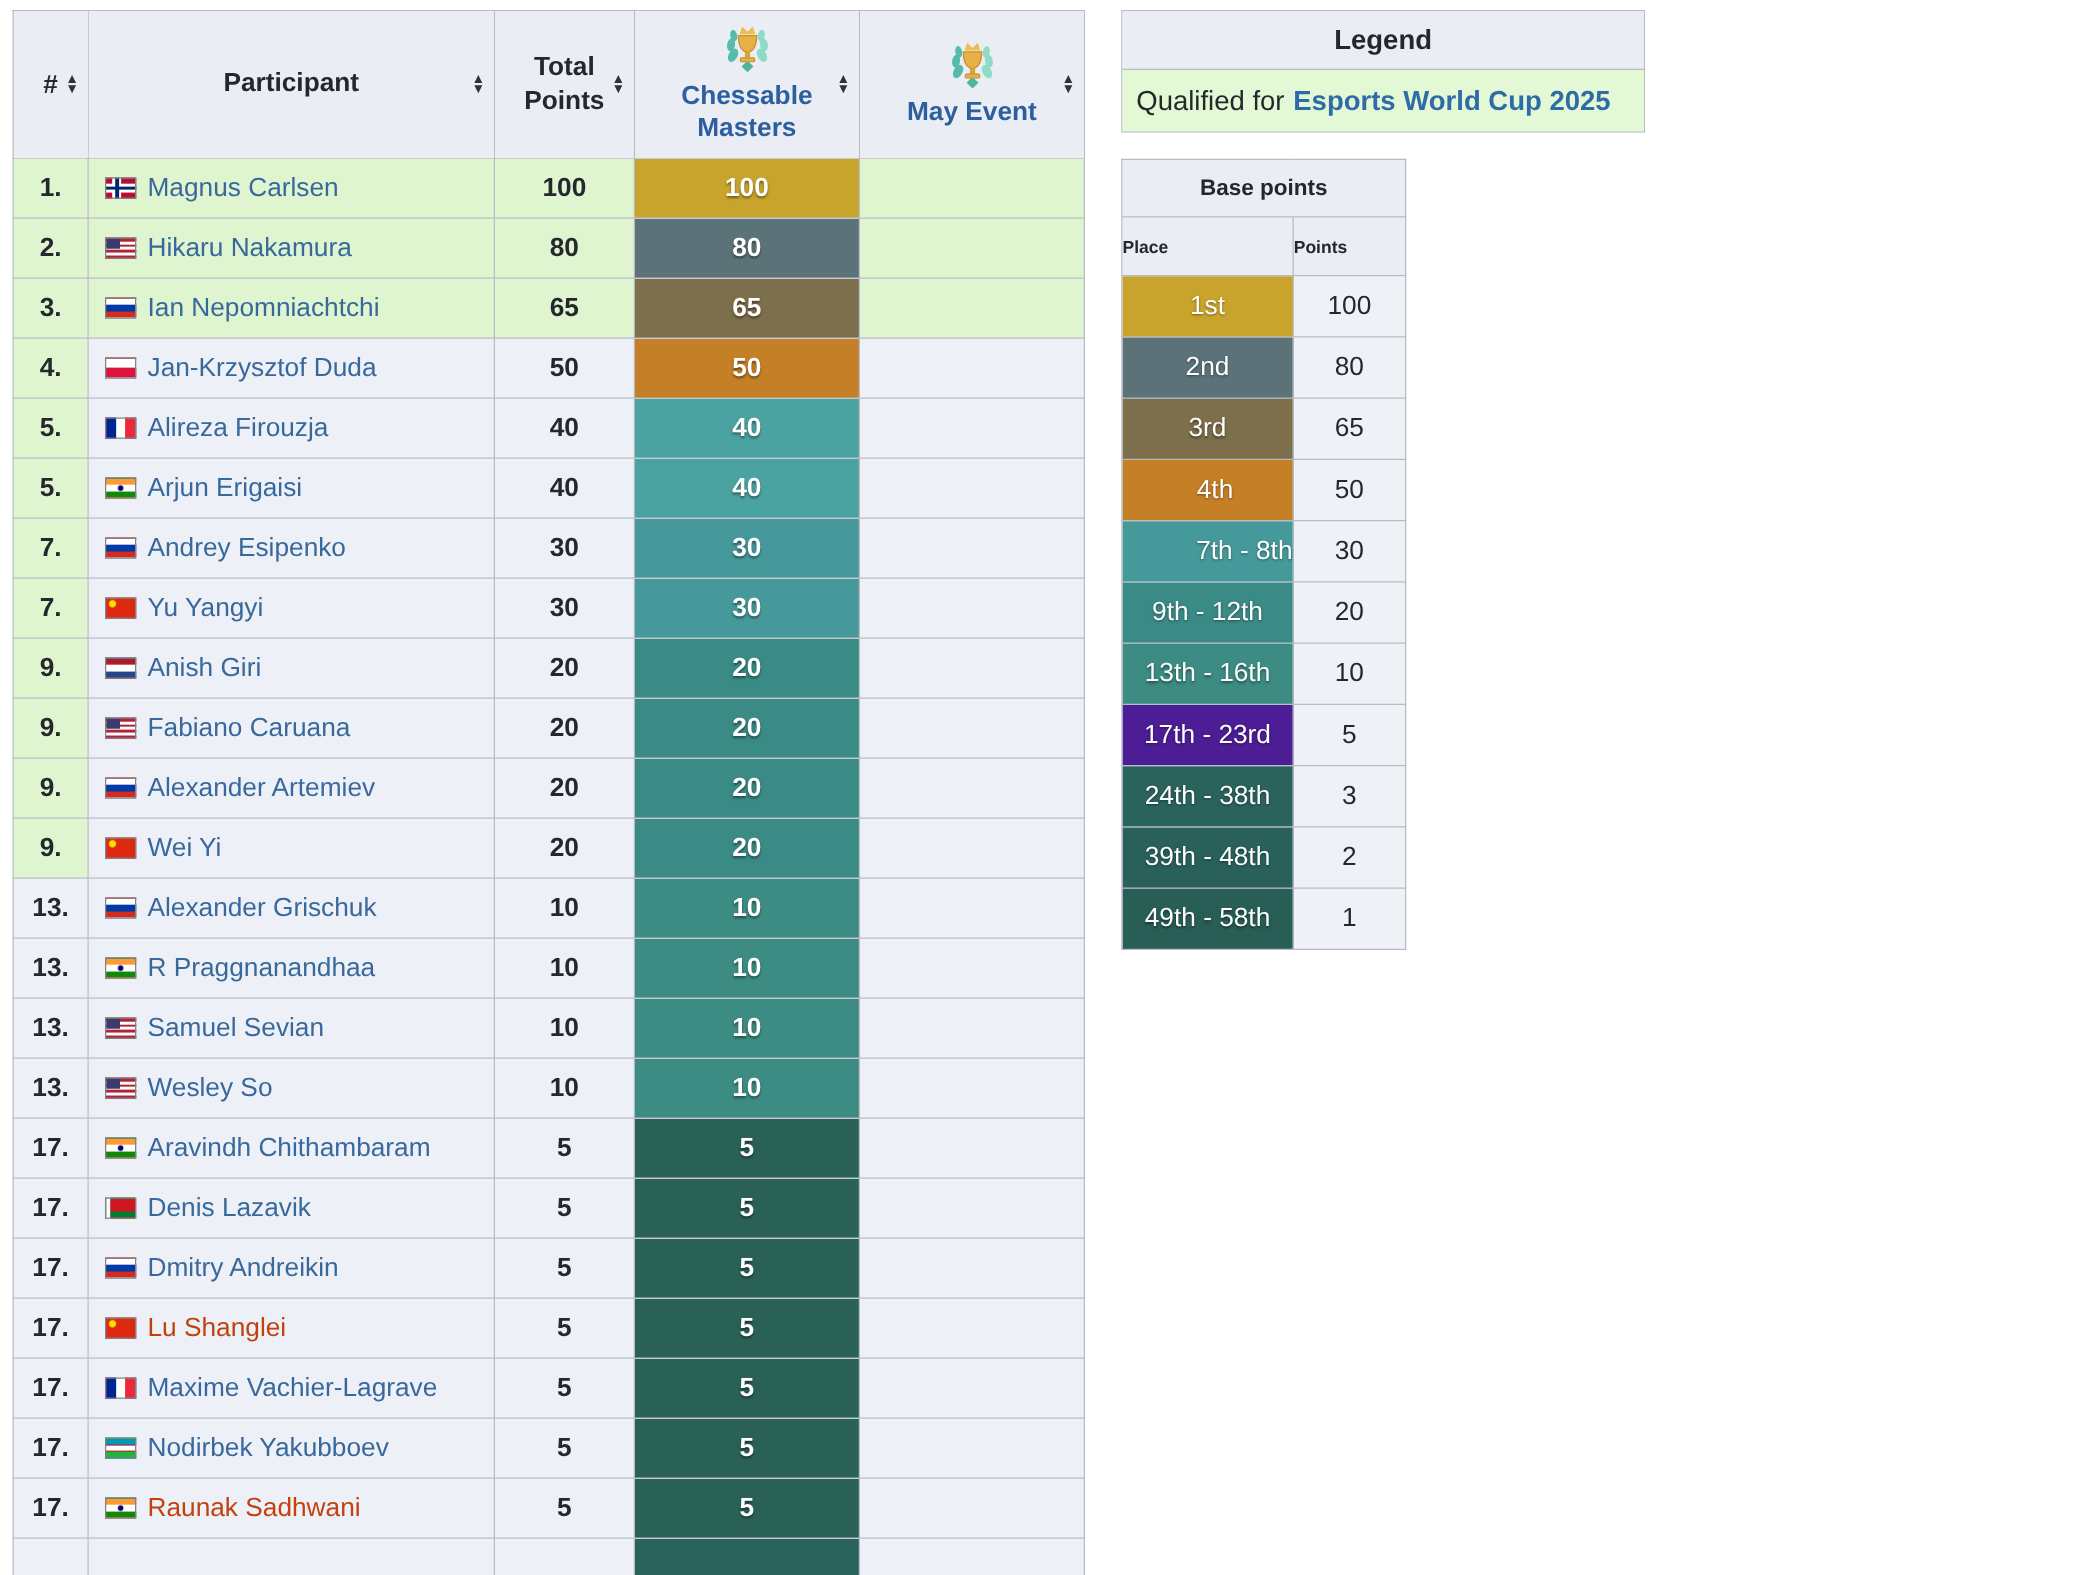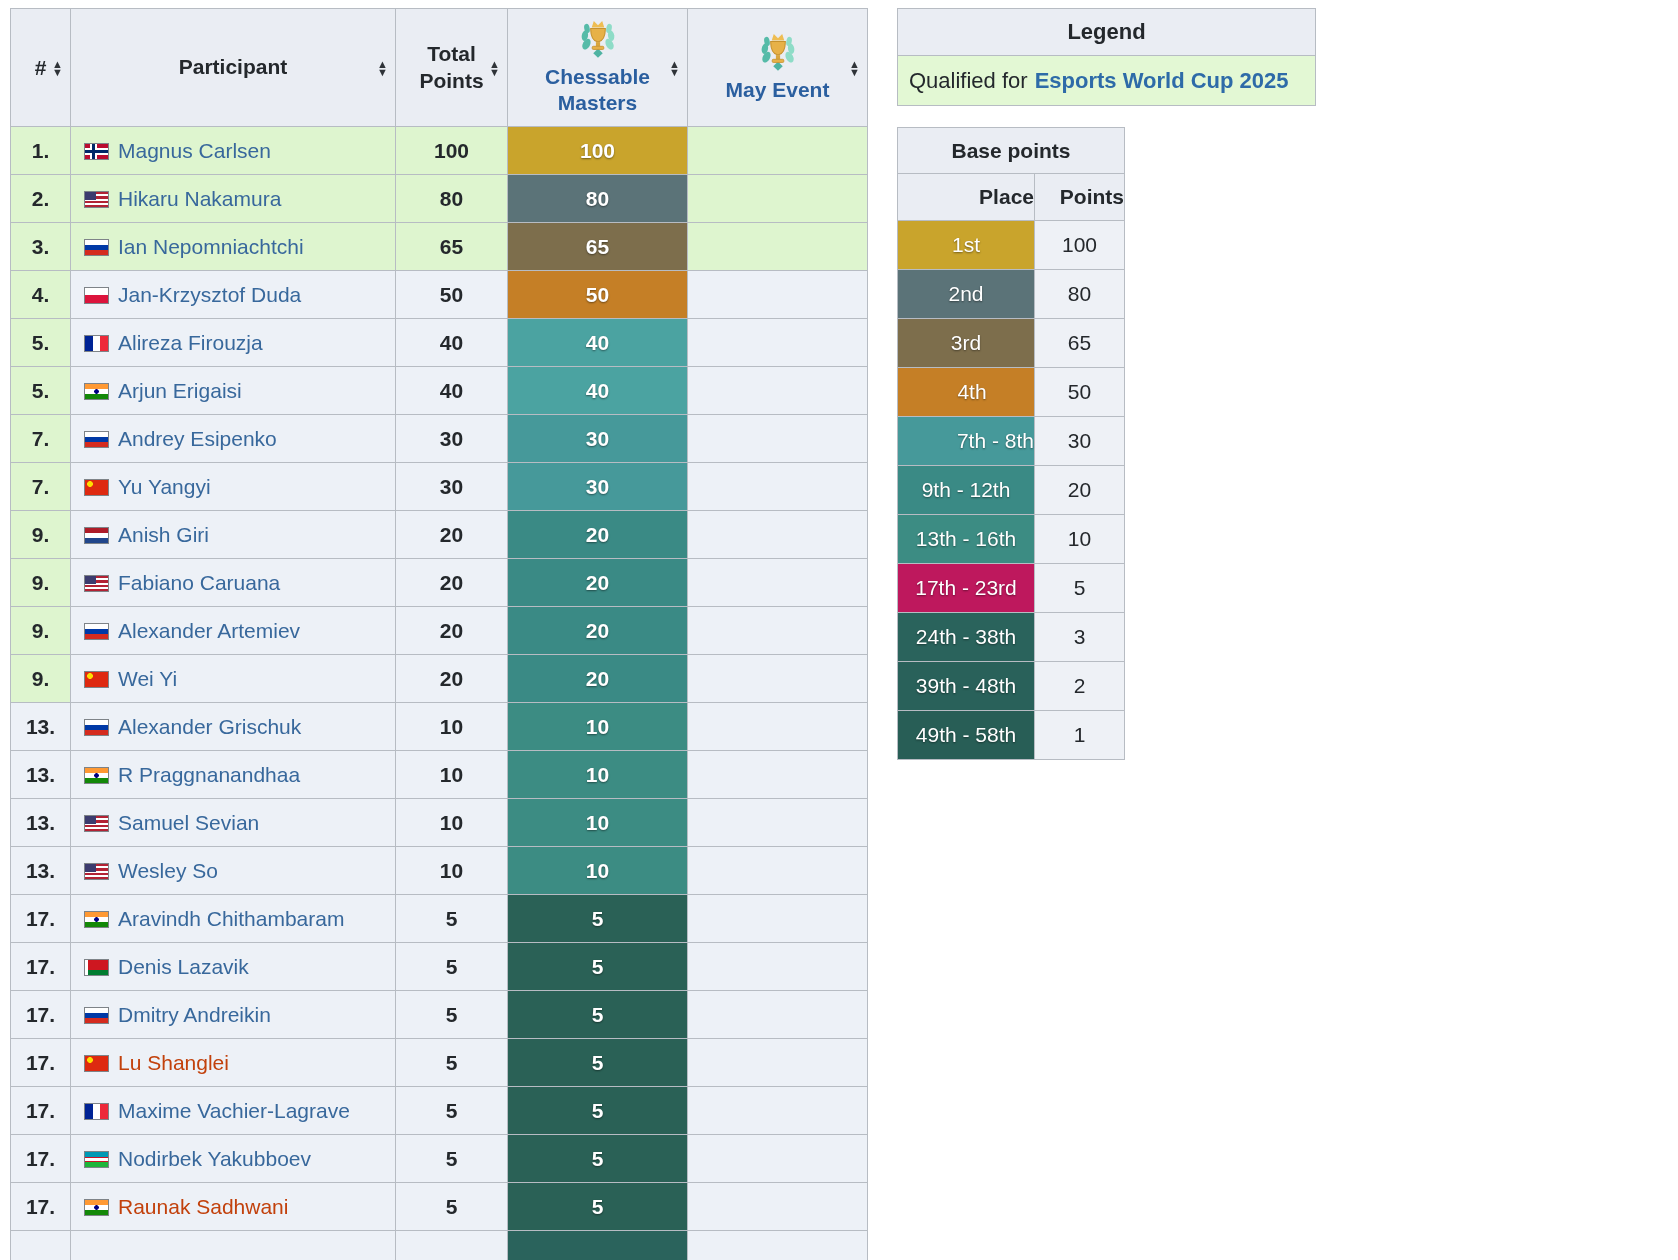--- a/index.html
+++ b/index.html
@@ -72,22 +72,22 @@
   
   .legend{position:absolute;left:897px;top:8px;width:417px;border:1px solid #b7bcc3;background:#fff}
   .legend-title{height:46px;background:#eaedf3;border-bottom:1px solid #b7bcc3;
     display:flex;align-items:center;justify-content:center;font-weight:bold;font-size:22px}
   .legend-row{height:49px;background:#e3f8d4;display:flex;align-items:center;padding:0 11px;font-size:22px}
   .legend-row a{font-weight:bold;color:#2e6ba8;margin-left:7px;text-decoration:none;cursor:pointer}
 
   
   .bp{position:absolute;left:897px;top:127px;width:227px;table-layout:fixed}
   .bp th,.bp td{border:1px solid #b7bcc3;padding:0}
-  .bp .title th{height:45px;background:#eaedf3;font-size:21px;text-align:center}
-  .bp .cols th{height:46px;background:#eaedf3;font-size:21px;text-align:right}
+  .bp .title th{height:45px;background:#eaedf3;font-size:18px;text-align:center}
+  .bp .cols th{height:46px;background:#eaedf3;font-size:14px;text-align:left}
   .bp td{height:48px;font-size:21px;text-align:center}
   .bp td.place{font-weight:normal;color:#fff;text-shadow:0 1px 2px rgba(0,0,0,.45)}
   .bp td.pts{background:#eef1f6}
 </style>
 </head>
 <body>
 
 <table class="standings">
   <colgroup>
     <col style="width:60px">
@@ -392,21 +392,21 @@
       </tr>
       <tr>
         <td class="place" style="background: rgb(58, 138, 133);">9th - 12th</td>
         <td class="pts">20</td>
       </tr>
       <tr>
         <td class="place" style="background: rgb(60, 140, 131);">13th - 16th</td>
         <td class="pts">10</td>
       </tr>
       <tr>
-        <td class="place" style="background: #be185d;">17th - 23rd</td>
+        <td class="place" style="background: #4c1d95;">17th - 23rd</td>
         <td class="pts">5</td>
       </tr>
       <tr>
         <td class="place" style="background: rgb(42, 99, 92);">24th - 38th</td>
         <td class="pts">3</td>
       </tr>
       <tr>
         <td class="place" style="background: rgb(41, 97, 90);">39th - 48th</td>
         <td class="pts">2</td>
       </tr>

